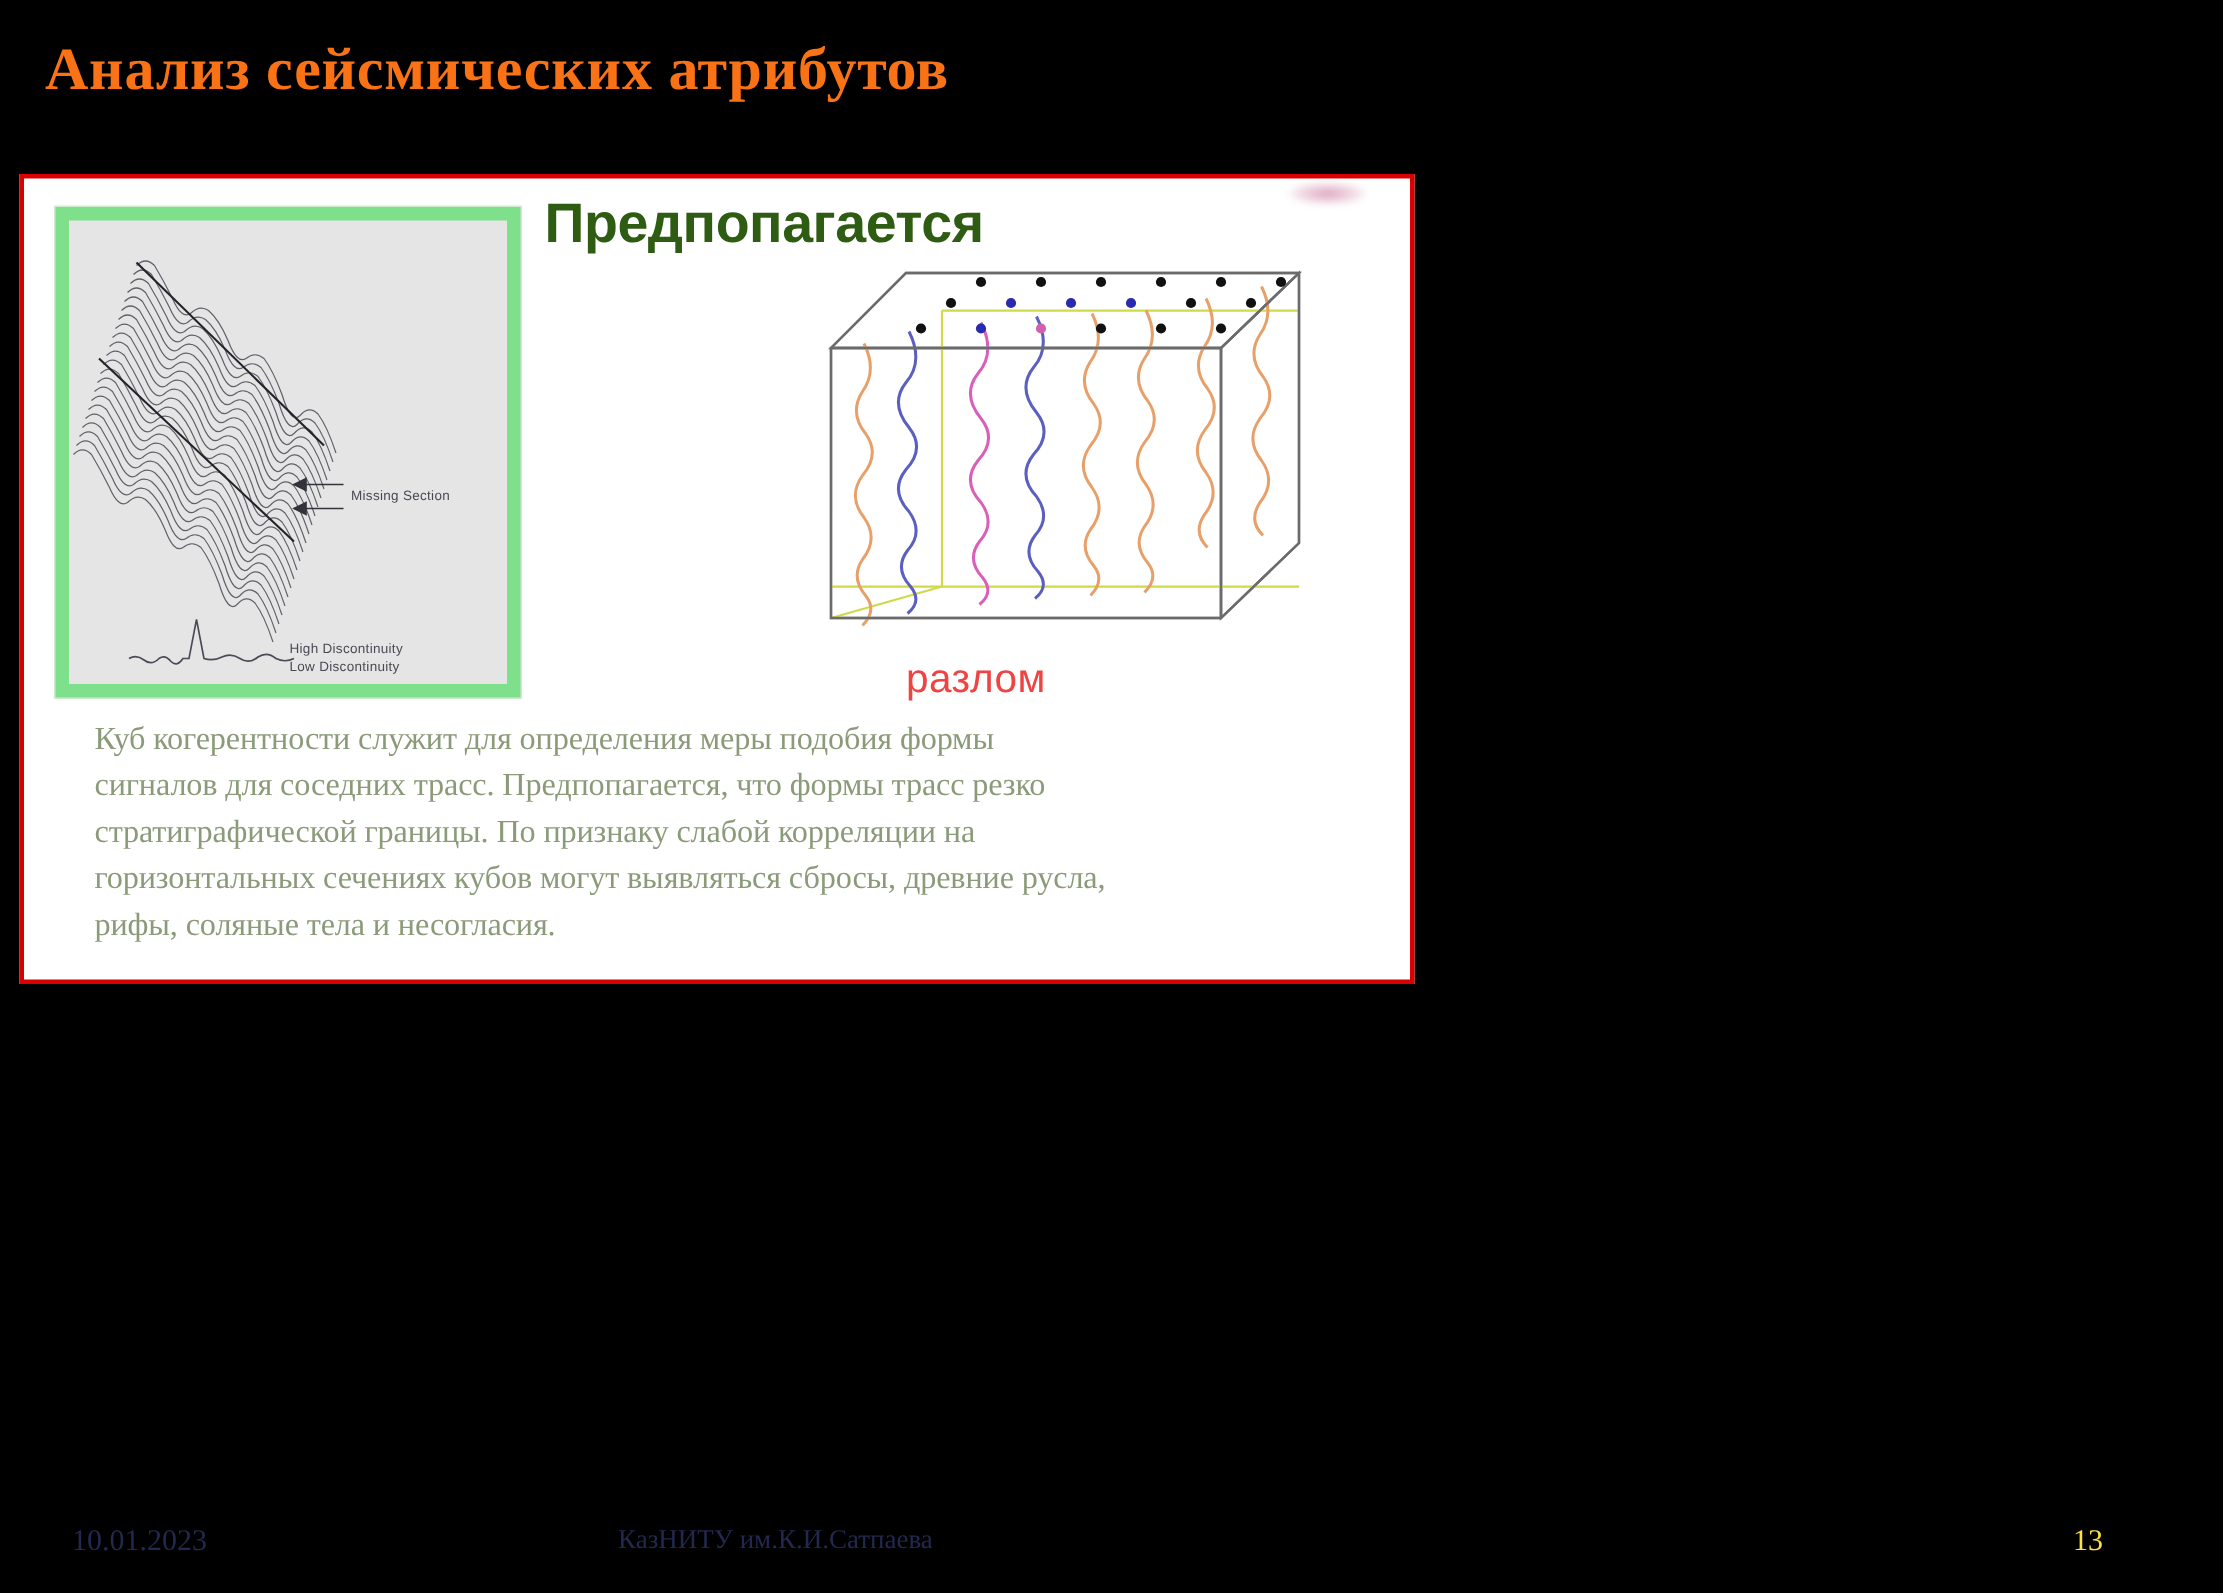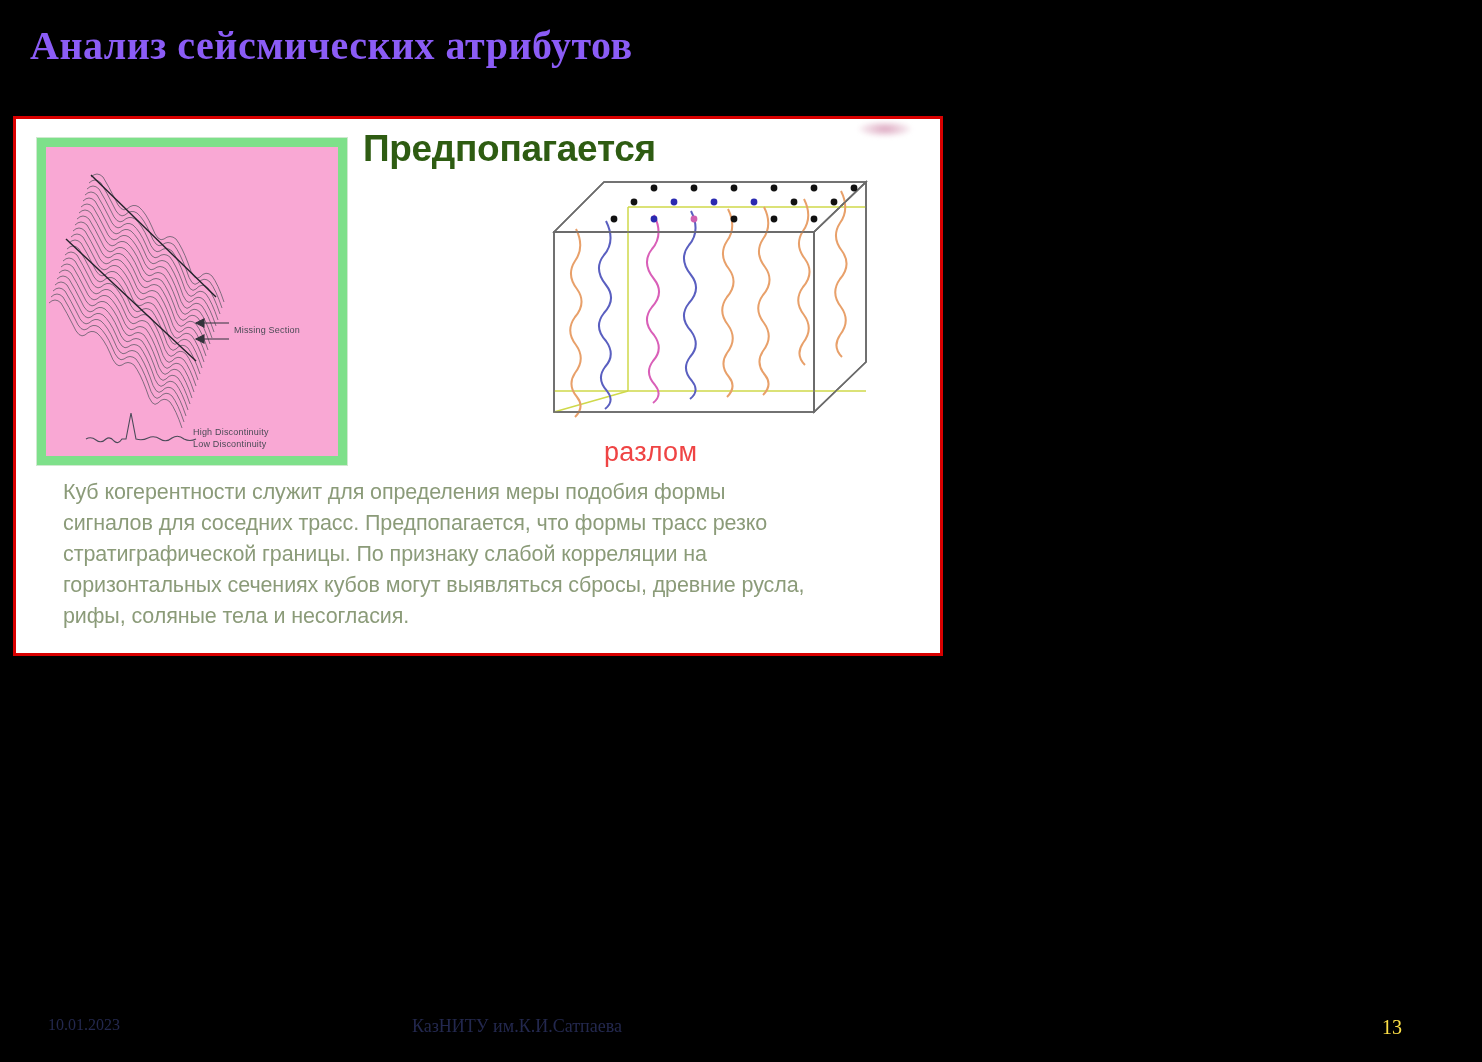--- a/index.html
+++ b/index.html
@@ -12,21 +12,21 @@
   }
 
   
   .slide-title{
     position:absolute;
     left:30px; top:22px;
     font-family:"Liberation Serif", serif;
     font-weight:bold;
     font-size:40px;
     letter-spacing:.5px;
-    color:#8b5cf6;
+    color:#f97316;
     white-space:nowrap;
   }
 
   
   .content-panel{
     position:absolute;
     left:13px; top:116px;
     width:930px; height:540px;
     background:#ffffff;
     border:3px solid #d90000;
@@ -43,21 +43,21 @@
     background:radial-gradient(ellipse at center, rgba(214,150,180,.85) 0%, rgba(224,180,200,.35) 55%, rgba(255,255,255,0) 75%);
     filter:blur(2px);
   }
 
   
   .wiggle-frame{
     position:absolute;
     left:21px; top:19px;
     width:310px; height:327px;
     border:9px solid #7ee08a;
-    background:#f9a8d4;
+    background:#e5e5e5;
     box-sizing:border-box;
     box-shadow:0 0 0 1px #cfe9cf;
   }
   .wiggle-svg{position:absolute;left:0;top:0;width:100%;height:100%;}
   .wiggle-label{
     position:absolute;
     font-family:"Liberation Sans", sans-serif;
     font-size:9px;
     color:#4a4a55;
     white-space:nowrap;
@@ -101,27 +101,27 @@
   .body-text{
     position:absolute;
     left:47px; top:358px;
     width:850px;
     font-family:"Liberation Sans", sans-serif;
     font-size:21.5px;
     line-height:31px;
     color:#8b9b79;
     letter-spacing:-.1px;
   }
-  .body-text .ln{display:block;white-space:nowrap;}
+  .body-text .ln{display:block;white-space:nowrap;font-family:Liberation Serif, serif;}
 
   
   .footer-date{
     position:absolute; left:48px; top:1016px;
     font-family:"Liberation Serif", serif;
-    font-size:16px; color:#23284e;
+    font-size:20px; color:#23284e;
   }
   .footer-org{
     position:absolute; left:412px; top:1016px;
     font-family:"Liberation Serif", serif;
     font-size:18px; color:#23284e; white-space:nowrap;
   }
   .footer-page{
     position:absolute; left:1382px; top:1016px;
     font-family:Liberation Serif, serif;
     font-size:20px; color:#fde047;

